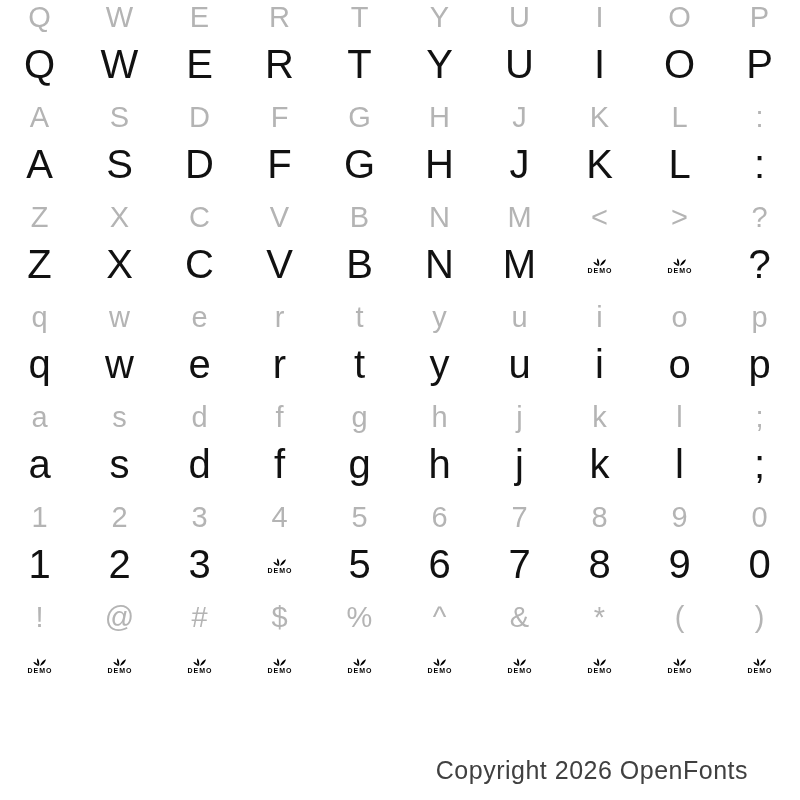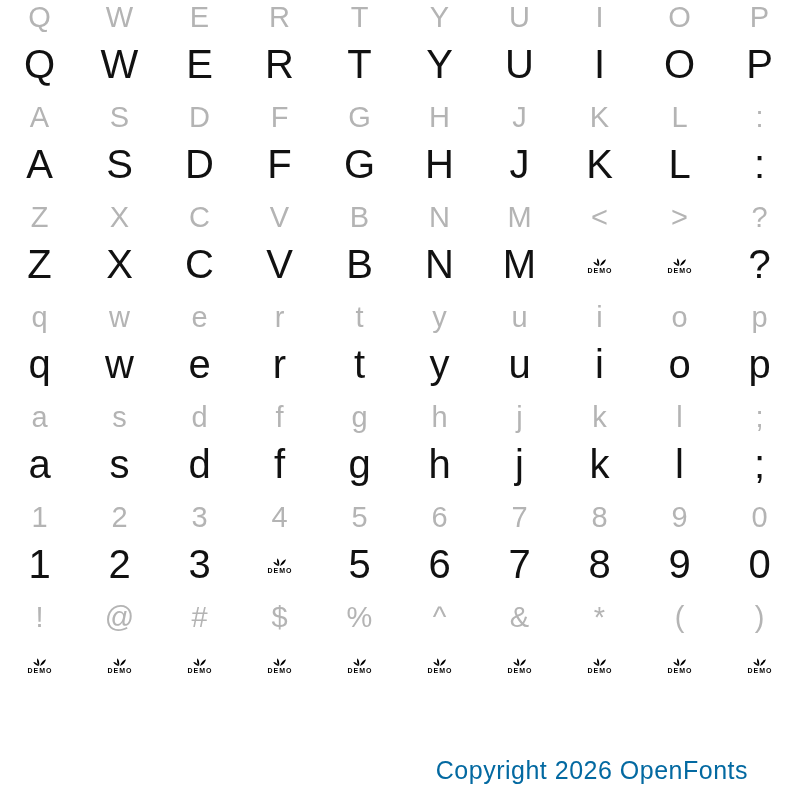--- a/index.html
+++ b/index.html
@@ -78,21 +78,21 @@
     letter-spacing: 1px;
     color: #000000;
     font-family: "Liberation Sans", sans-serif;
   }
   .copyright {
     position: absolute;
     top: 756px;
     right: 52px;
     font-size: 25px;
     font-weight: 400;
-    color: #0369a1;
+    color: #404040;
     letter-spacing: 0.5px;
   }
 </style>
 </head>
 <body>
 
 <div class="character-grid" id="grid-root">
     <div class="char-row">
       <div class="line line-small">
         <span class="cell">Q</span>

